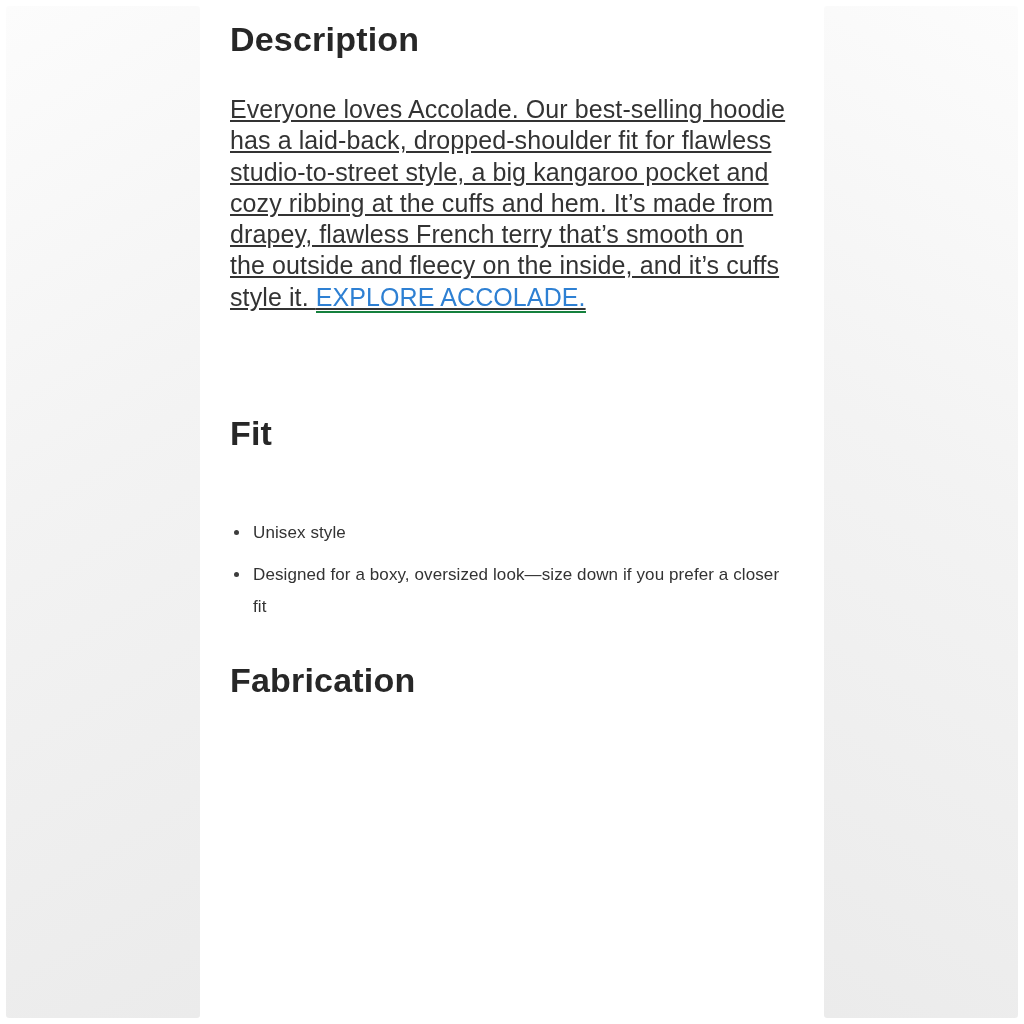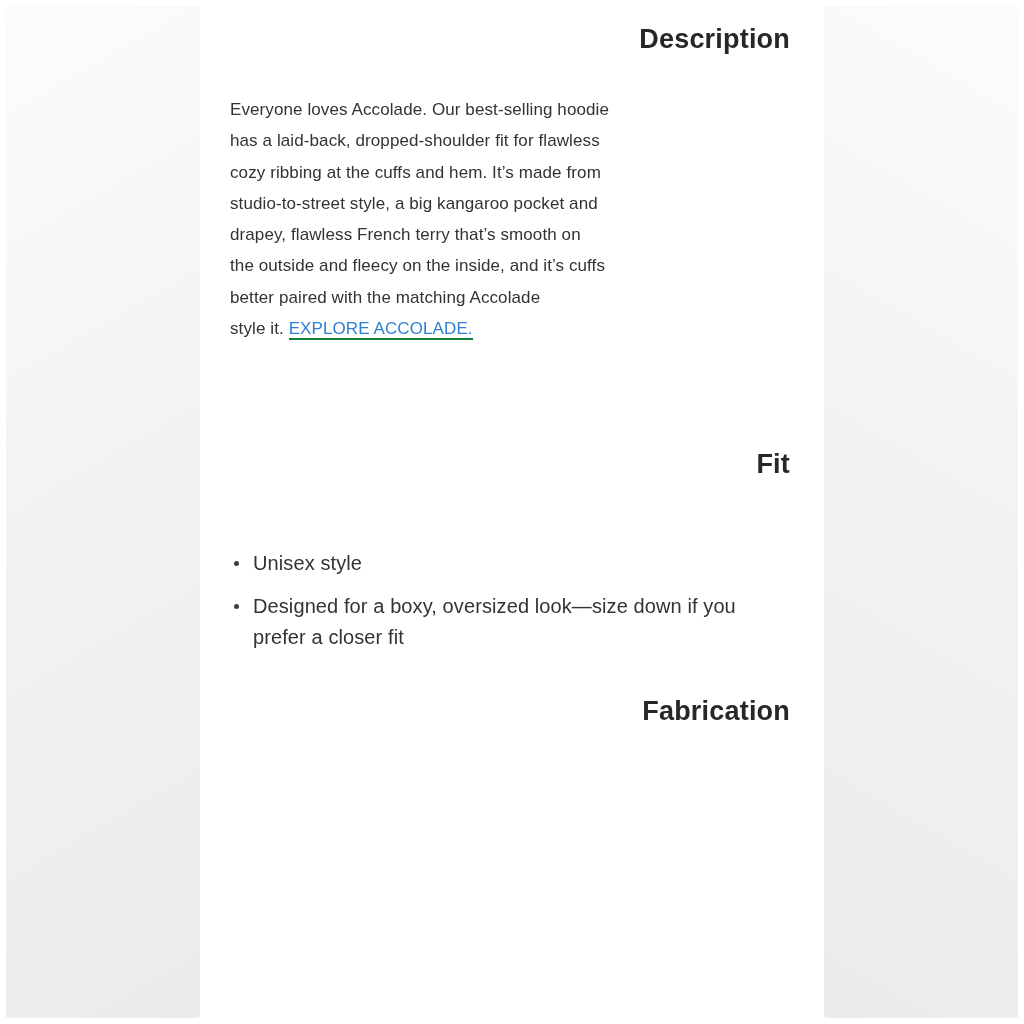--- a/index.html
+++ b/index.html
@@ -32,48 +32,48 @@
     top: 0;
     width: 624px;
     height: 1024px;
     background: #ffffff;
     box-sizing: border-box;
     padding: 21px 34px 0 30px;
     color: #323232;
   }
   h1, h2 {
     margin: 0;
-    font-size: 27px;
+    font-size: 34px;
     line-height: 36px;
     font-weight: bold;
     color: #272727;
     letter-spacing: 0.2px;
-    text-align: right;
   }
   .para {
     margin-top: 37px;
-    font-size: 17px;
+    font-size: 25px;
     line-height: 31.3px;
     color: #333333;
     letter-spacing: 0.1px;
+    text-decoration: underline;
   }
   .para .line { display: block; }
   a.explore-link {
     color: #2e80d3;
     text-decoration: none;
     border-bottom: 2px solid #15803d;
     cursor: pointer;
   }
   h2.fit-heading { margin-top: 102px; }
   h2.fabrication-heading { margin-top: 40px; }
   ul.bullet-list {
     list-style: none;
     margin: 66px 0 0 0;
     padding: 0;
-    font-size: 20px;
+    font-size: 17px;
     line-height: 31.3px;
     color: #333333;
     letter-spacing: 0.1px;
   }
   ul.bullet-list li {
     position: relative;
     padding-left: 23px;
     max-width: 545px;
   }
   ul.bullet-list li + li { margin-top: 11px; }
@@ -94,25 +94,24 @@
 <div class="side-panel left"></div>
 <div class="side-panel right"></div>
 
 <div class="content">
 
   <h1>Description</h1>
 
   <div class="para">
     <span class="line">Everyone loves Accolade. Our best-selling hoodie</span>
     <span class="line">has a laid-back, dropped-shoulder fit for flawless</span>
+    <span class="line">studio-to-street style, a big kangaroo pocket and</span>
     <span class="line">cozy ribbing at the cuffs and hem. It’s made from</span>
-    <span class="line">studio-to-street style, a big kangaroo pocket and</span>
     <span class="line">drapey, flawless French terry that’s smooth on</span>
     <span class="line">the outside and fleecy on the inside, and it’s cuffs</span>
-    <span class="line">better paired with the matching Accolade</span>
     <span class="line"><span>style it. </span><a class="explore-link" href="#">EXPLORE ACCOLADE.</a></span>
   </div>
 
   <h2 class="fit-heading">Fit</h2>
 
   <ul class="bullet-list">
     <li>Unisex style</li>
     <li>Designed for a boxy, oversized look—size down if you prefer a closer fit</li>
   </ul>
 

